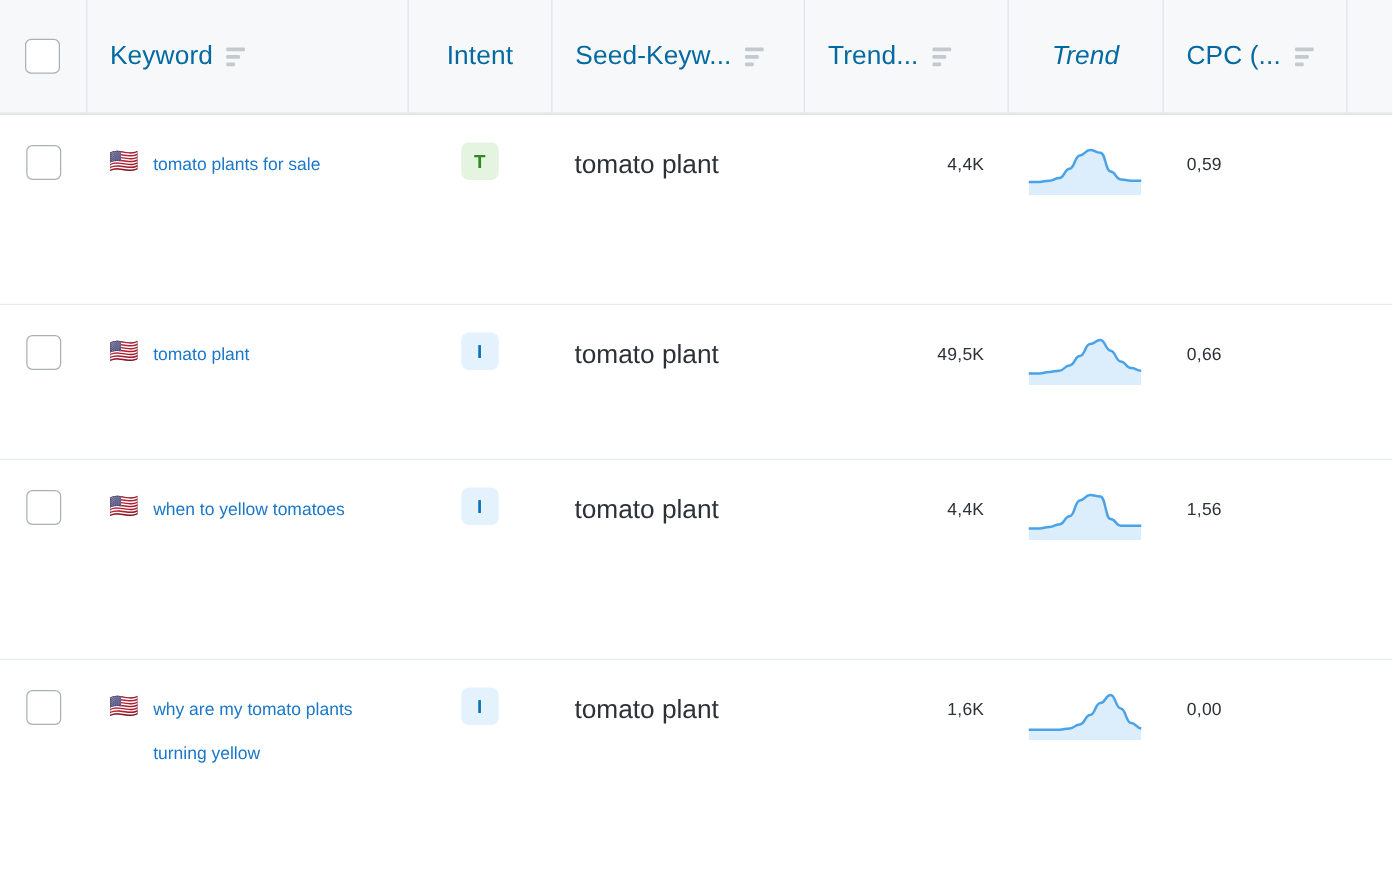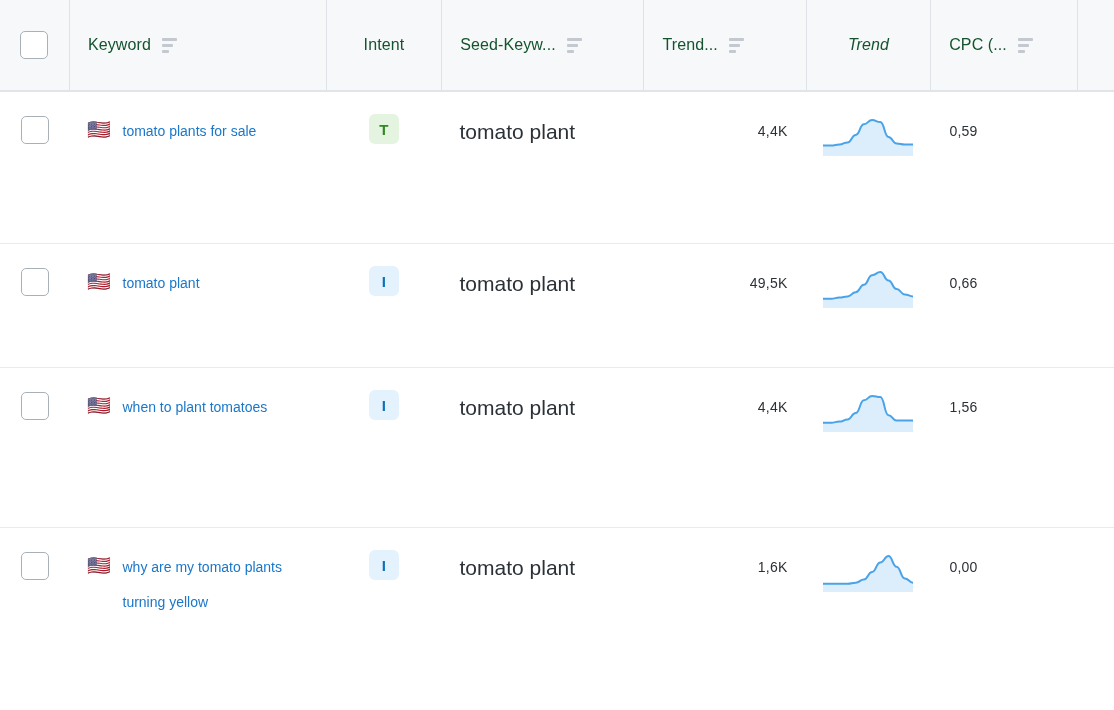--- a/index.html
+++ b/index.html
@@ -27,22 +27,22 @@
     height: 92px;
     background: #f7f8f9;
     border-bottom: 2px solid #e1e4e8;
     align-items: stretch;
   }
   .th {
     display: flex;
     align-items: center;
     border-right: 1px solid #dfe3e8;
     padding: 0 18px;
-    font-size: 16px;
-    color: #14532d;
+    font-size: 21px;
+    color: #0369a1;
     font-weight: 400;
     letter-spacing: .1px;
     position: relative;
   }
   .th.checkbox-col { width: 72px; justify-content: center; padding: 0; }
   .th.keyword-col  { width: 263px; }
   .th.intent-col   { width: 118px; justify-content: center; }
   .th.seed-col     { width: 207px; align-items: center; }
   .th.volume-col   { width: 166px; }
   .th.trend-col    { width: 127px; justify-content: center; font-style: italic; }
@@ -257,21 +257,21 @@
         </div>
         <div class="td extra-col"></div>
       </div>
       <div class="tr" style="min-height: 160px;">
         <div class="td checkbox-col">
           <span class="cb"></span>
         </div>
         <div class="td keyword-col">
           <div class="kw-wrap">
             <span class="flag">🇺🇸</span>
-            <a class="kw-link">when to plant tomatoes</a>
+            <a class="kw-link">when to yellow tomatoes</a>
           </div>
         </div>
         <div class="td intent-col">
           <span class="badge badge-I">I</span>
         </div>
         <div class="td seed-col">
           <div class="cell-text">tomato plant</div>
         </div>
         <div class="td volume-col">
           <div class="num">4,4K</div>

